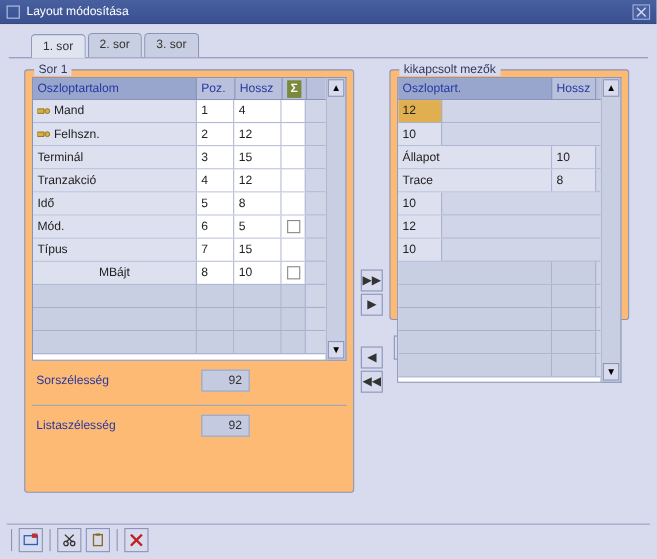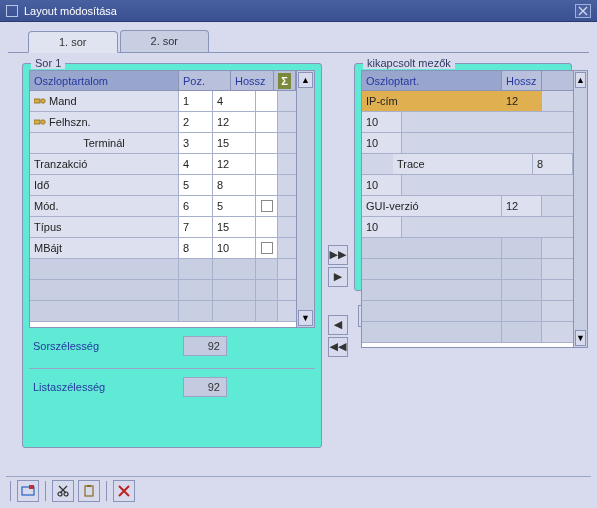--- a/index.html
+++ b/index.html
@@ -43,21 +43,21 @@
   }
   .tabs {
     display: flex;
     gap: 2px;
     padding: 8px 0 0 28px;
   }
   .tab {
     background: #c9cfe3;
     border: 1px solid #8a94b8;
     border-bottom: none;
-    padding: 4px 30px;
+    padding: 4px 10px;
     border-radius: 4px 4px 0 0;
     cursor: pointer;
     color: #333;
   }
   .tab.active {
     background: #e0e4f0;
     font-weight: normal;
     position: relative; top: 1px;
     border-bottom: 1px solid #e0e4f0;
   }
@@ -66,21 +66,21 @@
     margin: 0 8px;
   }
   .workarea {
     display: flex;
     padding: 10px 10px 0 22px;
     gap: 6px;
   }
   .group {
     border: 1px solid #8a94b8;
     border-radius: 3px;
-    background: #5eead4;
+    background: #fdba74;
     padding: 6px 6px 6px 6px;
     position: relative;
     flex-shrink: 0;
   }
   .group-title {
     position: absolute;
     top: -7px; left: 8px;
     background: #d7dbed;
     padding: 0 4px;
     color: #303860;
@@ -275,33 +275,34 @@
     <svg width="10" height="10" viewBox="0 0 10 10">
         <path d="M1 1 L9 9 M9 1 L1 9" stroke="#cfd8f2" stroke-width="1.4"></path>
       </svg>
   </span>
 </div>
 
 <div class="outer">
   <div class="tabs">
     <div class="tab active">1. sor</div>
     <div class="tab">2. sor</div>
+    <div class="tab">3. sor</div>
   </div>
   <div class="panel-border"></div>
 
   <div class="workarea">
 
     <div class="group left-group">
       <span class="group-title">Sor 1</span>
 
       <div class="grid-wrap">
         <div class="grid">
           <div class="grid-header">
             <div class="hcell selected" style="width:149px">Oszloptartalom</div>
-            <div class="hcell" style="width:52px">Poz.</div>
+            <div class="hcell" style="width:35px">Poz.</div>
             <div class="hcell" style="width:43px">Hossz</div>
             <div class="hcell" style="width:22px;justify-content:center">
                 <span class="sigma">Σ</span>
               </div>
           </div>
           <div class="grid-body" id="left-body">
               <div class="row">
                 <div class="cell" style="width: 149px;"><svg class="mini-icon" viewBox="0 0 12 10">
                     <rect x="0" y="3" width="6" height="4" fill="#d8b040" stroke="#8a6a20" stroke-width="0.8"></rect>
                     <circle cx="9" cy="5" r="2.2" fill="#d8b040" stroke="#8a6a20" stroke-width="0.8"></circle>
@@ -313,21 +314,21 @@
               <div class="row">
                 <div class="cell" style="width: 149px;"><svg class="mini-icon" viewBox="0 0 12 10">
                     <rect x="0" y="3" width="6" height="4" fill="#d8b040" stroke="#8a6a20" stroke-width="0.8"></rect>
                     <circle cx="9" cy="5" r="2.2" fill="#d8b040" stroke="#8a6a20" stroke-width="0.8"></circle>
                   </svg>&nbsp;<span>Felhszn.</span></div>
                 <div class="cell white" style="width: 34px;">2</div>
                 <div class="cell white" style="width: 43px;">12</div>
                 <div class="cell white" style="width: 22px;"></div>
               </div>
               <div class="row">
-                <div class="cell" style="width: 149px; justify-content: center;">
+                <div class="cell" style="width: 149px;">
                   <span>Terminál</span>
                 </div>
                 <div class="cell white" style="width: 34px;">3</div>
                 <div class="cell white" style="width: 43px;">15</div>
                 <div class="cell white" style="width: 22px;"></div>
               </div>
               <div class="row">
                 <div class="cell" style="width: 149px;">
                   <span>Tranzakció</span>
                 </div>
@@ -355,21 +356,21 @@
               </div>
               <div class="row">
                 <div class="cell" style="width: 149px;">
                   <span>Típus</span>
                 </div>
                 <div class="cell white" style="width: 34px;">7</div>
                 <div class="cell white" style="width: 43px;">15</div>
                 <div class="cell white" style="width: 22px;"></div>
               </div>
               <div class="row">
-                <div class="cell" style="width: 149px;">
+                <div class="cell" style="width: 149px; justify-content: center;">
                   <span>MBájt</span>
                 </div>
                 <div class="cell white" style="width: 34px;">8</div>
                 <div class="cell white" style="width: 43px;">10</div>
                 <div class="cell white" style="width: 22px;">
                   <div class="chk"></div>
                 </div>
               </div>
               <div class="row empty">
                 <div class="cell" style="width: 149px;"></div>
@@ -423,38 +424,37 @@
       <div class="group right-group">
         <span class="group-title">kikapcsolt mezők</span>
         <div class="grid-wrap" style="height:278px">
           <div class="grid">
             <div class="grid-header">
               <div class="hcell selected" style="width:140px">Oszloptart.</div>
               <div class="hcell" style="width:40px">Hossz</div>
             </div>
             <div class="grid-body" id="right-body">
                 <div class="row">
-                  <div class="cell selected" style="width: 140px;">IP-cím</div>
                   <div class="cell selected" style="width: 40px;">12</div>
                 </div>
                 <div class="row">
                   <div class="cell" style="width: 40px;">10</div>
                 </div>
                 <div class="row">
+                  <div class="cell" style="width: 140px;">Állapot</div>
                   <div class="cell" style="width: 40px;">10</div>
                 </div>
                 <div class="row">
-                  <div class="cell" style="width: 140px; margin-left: 31px;">Trace</div>
+                  <div class="cell" style="width: 140px;">Trace</div>
                   <div class="cell" style="width: 40px;">8</div>
                 </div>
                 <div class="row">
                   <div class="cell" style="width: 40px;">10</div>
                 </div>
                 <div class="row">
-                  <div class="cell" style="width: 140px;">GUI-verzió</div>
                   <div class="cell" style="width: 40px;">12</div>
                 </div>
                 <div class="row">
                   <div class="cell" style="width: 40px;">10</div>
                 </div>
                 <div class="row empty">
                   <div class="cell" style="width: 140px;"></div>
                   <div class="cell" style="width: 40px;"></div>
                 </div>
                 <div class="row empty">

